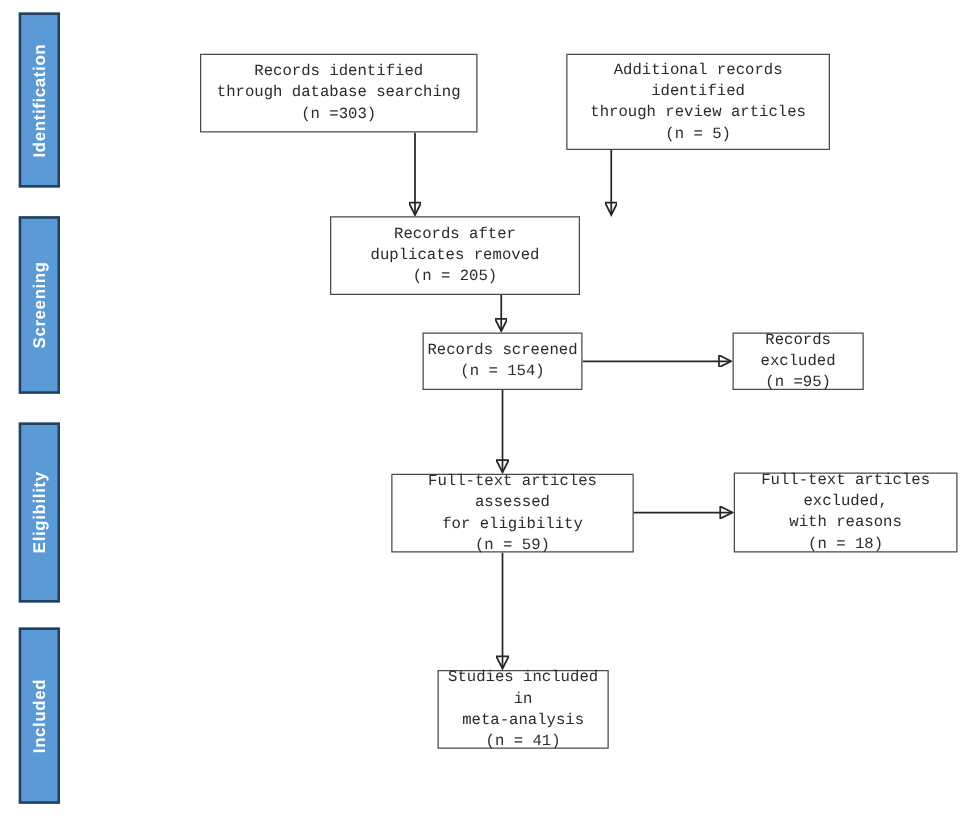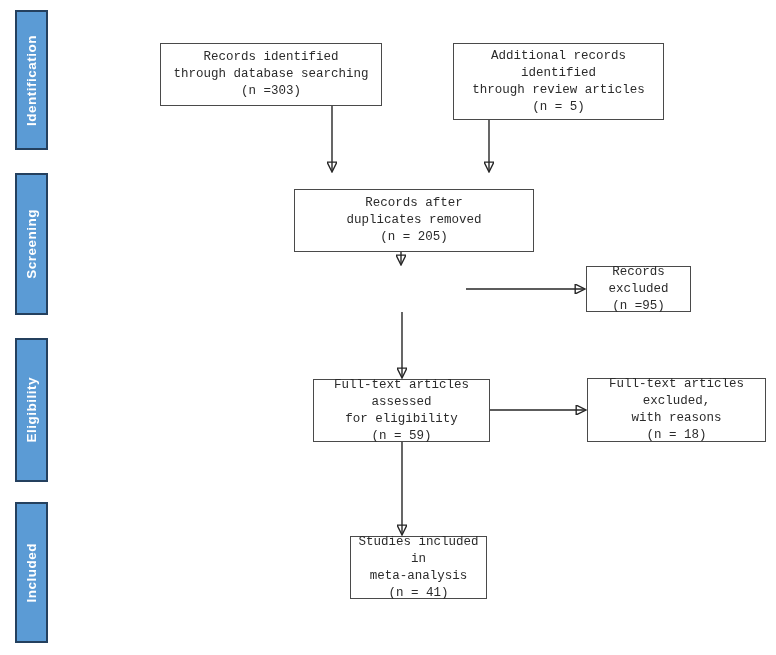--- a/index.html
+++ b/index.html
@@ -88,33 +88,37 @@
     <div>through database searching</div>
     <div>(n =303)</div>
   </div>
 
   <div class="fbox" style="left:453px;top:43px;width:211px;height:77px;">
     <div>Additional records identified</div>
     <div>through review articles</div>
     <div>(n = 5)</div>
   </div>
 
-  <div class="fbox" style="left:294px;top:173px;width:240px;height:63px;margin-top:16px;">
+  <div class="fbox" style="left:264px;top:173px;width:200px;height:63px;">
     <div>Records after</div>
     <div>duplicates removed</div>
     <div>(n = 205)</div>
   </div>
 
+  <div class="fbox" style="left:338px;top:266px;width:128px;height:46px;">
+    <div>Records screened</div>
+    <div>(n = 154)</div>
+  </div>
 
   <div class="fbox" style="left:586px;top:266px;width:105px;height:46px;">
     <div>Records excluded</div>
     <div>(n =95)</div>
   </div>
 
-  <div class="fbox" style="left:313px;top:379px;width:177px;height:63px;">
+  <div class="fbox" style="left:313px;top:379px;width:194px;height:63px;">
     <div>Full-text articles assessed</div>
     <div>for eligibility</div>
     <div>(n = 59)</div>
   </div>
 
   <div class="fbox" style="left:587px;top:378px;width:179px;height:64px;">
     <div>Full-text articles excluded,</div>
     <div>with reasons</div>
     <div>(n = 18)</div>
   </div>

